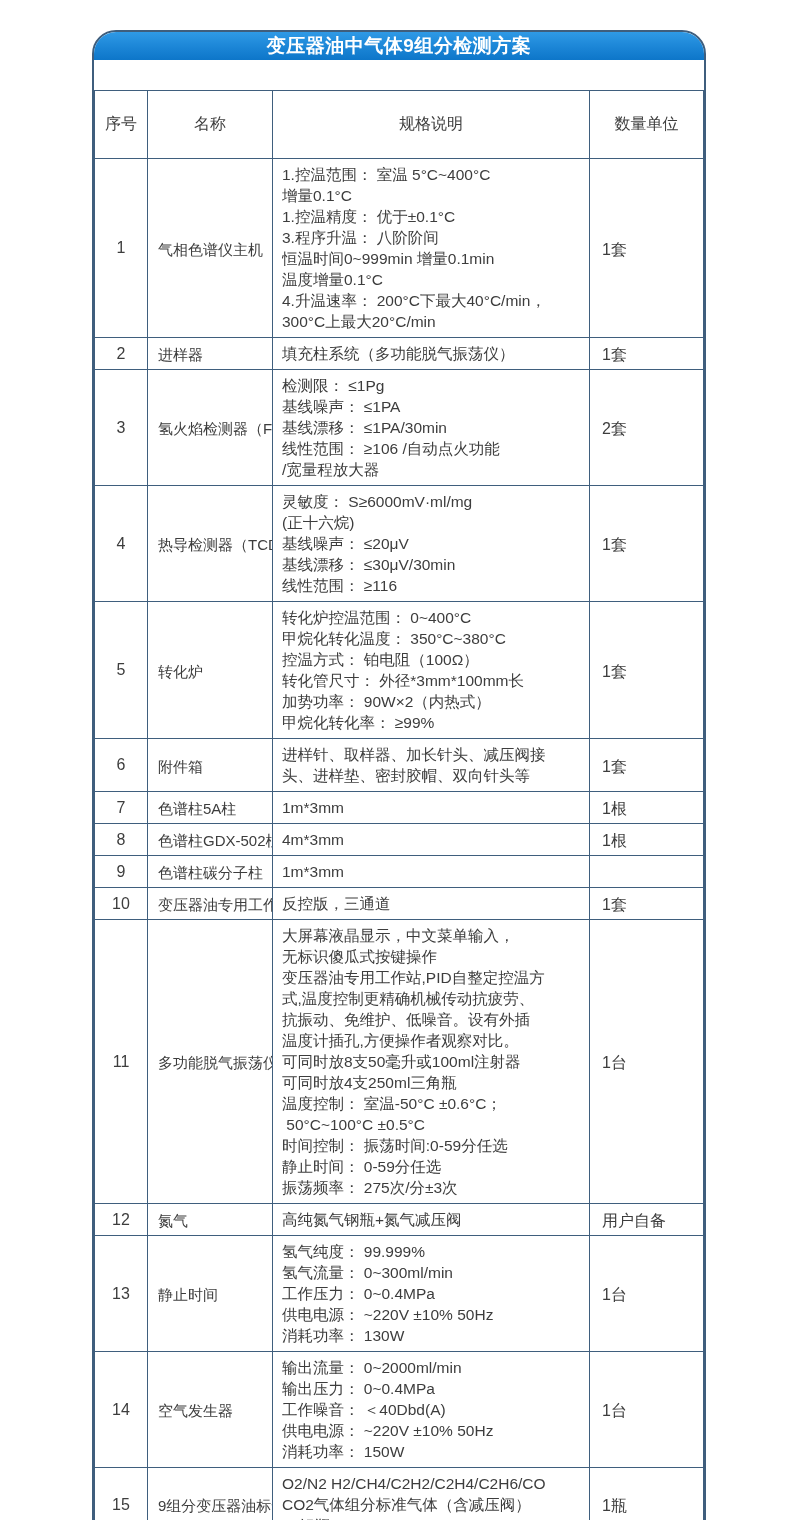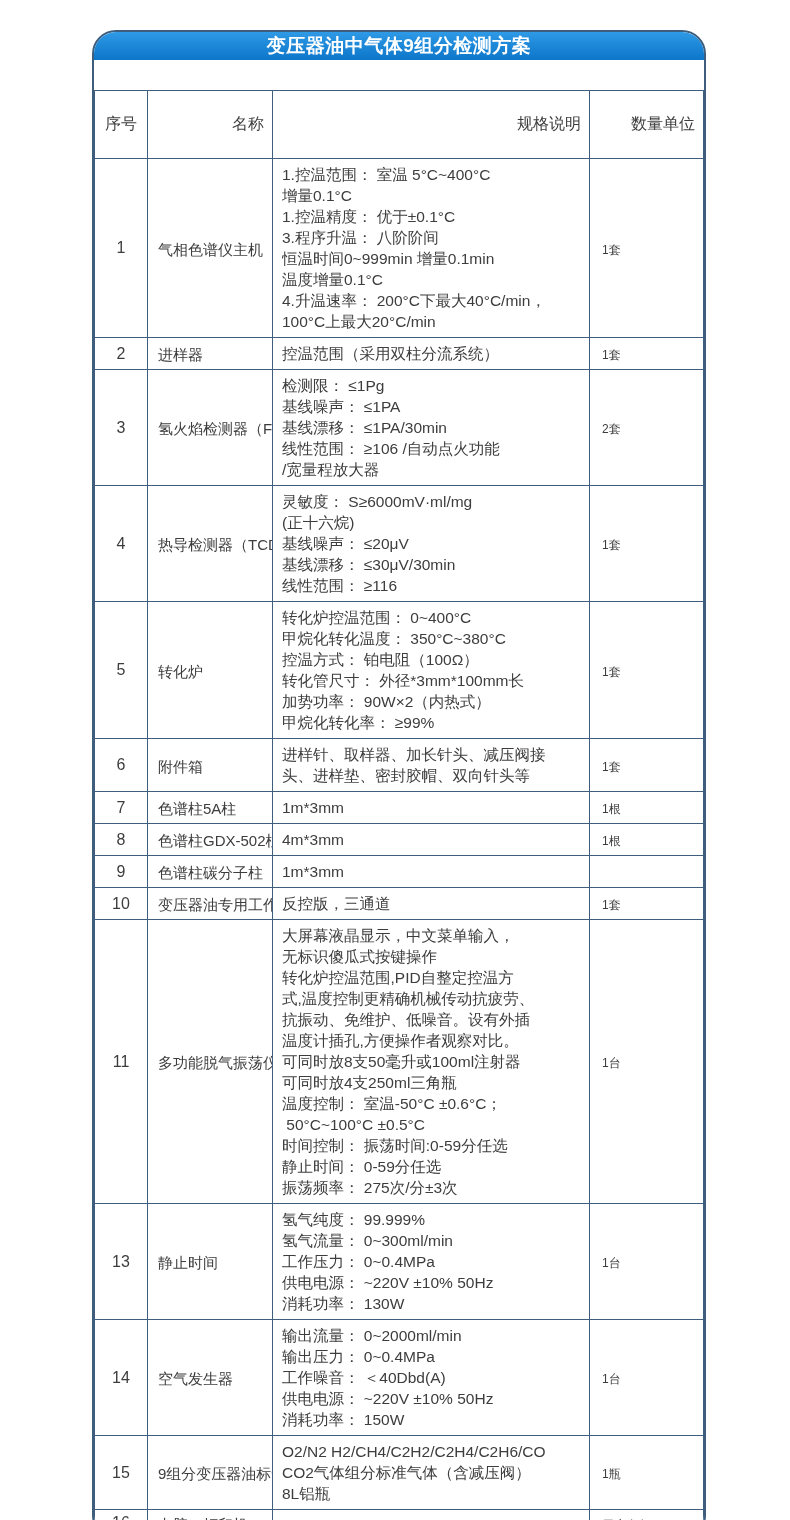--- a/index.html
+++ b/index.html
@@ -49,21 +49,21 @@
   .spec-table col.c-spec { width: 317px; }
   .spec-table th, .spec-table td {
     border: 1.5px solid #3f5e7d;
     color: #3d3d3d;
     vertical-align: middle;
     box-sizing: border-box;
   }
   .spec-table th {
     font-size: 16px;
     font-weight: 400;
-    text-align: right;
+    text-align: center;
     padding: 23px 8px;
     white-space: nowrap;
     overflow: hidden;
     height: 30px;
   }
   .spec-table th.h-no { text-align: center; padding: 5px 2px; }
   td.cell-no {
     text-align: center;
     font-size: 16px;
     padding: 4px 2px;
@@ -77,21 +77,21 @@
   td.cell-spec {
     font-size: 15.5px;
     padding: 5px 8px 5px 9px;
   }
   td.cell-spec .spec-line {
     line-height: 21px;
     white-space: nowrap;
     overflow: hidden;
   }
   td.cell-qty {
-    font-size: 12px;
+    font-size: 16px;
     padding: 4px 4px 0 12px;
     white-space: nowrap;
     overflow: hidden;
   }
 </style>
 </head>
 <body>
 
 <div class="page">
   <div class="card">
@@ -116,29 +116,29 @@
             <td class="cell-no">1</td>
             <td class="cell-name">气相色谱仪主机</td>
             <td class="cell-spec">
               <div class="spec-line">1.控温范围： 室温 5°C~400°C</div>
               <div class="spec-line">增量0.1°C</div>
               <div class="spec-line">1.控温精度： 优于±0.1°C</div>
               <div class="spec-line">3.程序升温： 八阶阶间</div>
               <div class="spec-line">恒温时间0~999min 增量0.1min</div>
               <div class="spec-line">温度增量0.1°C</div>
               <div class="spec-line">4.升温速率： 200°C下最大40°C/min，</div>
-              <div class="spec-line">100°C上最大20°C/min</div>
+              <div class="spec-line">300°C上最大20°C/min</div>
             </td>
             <td class="cell-qty">1套</td>
           </tr>
           <tr>
             <td class="cell-no">2</td>
             <td class="cell-name">进样器</td>
             <td class="cell-spec">
-              <div class="spec-line">控温范围（采用双柱分流系统）</div>
+              <div class="spec-line">填充柱系统（多功能脱气振荡仪）</div>
             </td>
             <td class="cell-qty">1套</td>
           </tr>
           <tr>
             <td class="cell-no">3</td>
             <td class="cell-name">氢火焰检测器（FID）</td>
             <td class="cell-spec">
               <div class="spec-line">检测限： ≤1Pg</div>
               <div class="spec-line">基线噪声： ≤1PA</div>
               <div class="spec-line">基线漂移： ≤1PA/30min</div>
@@ -212,35 +212,43 @@
               <div class="spec-line">反控版，三通道</div>
             </td>
             <td class="cell-qty">1套</td>
           </tr>
           <tr>
             <td class="cell-no">11</td>
             <td class="cell-name">多功能脱气振荡仪</td>
             <td class="cell-spec">
               <div class="spec-line">大屏幕液晶显示，中文菜单输入，</div>
               <div class="spec-line">无标识傻瓜式按键操作</div>
-              <div class="spec-line">转化炉控温范围,PID自整定控温方</div>
+              <div class="spec-line">变压器油专用工作站,PID自整定控温方</div>
               <div class="spec-line">式,温度控制更精确机械传动抗疲劳、</div>
               <div class="spec-line">抗振动、免维护、低噪音。设有外插</div>
               <div class="spec-line">温度计插孔,方便操作者观察对比。</div>
               <div class="spec-line">可同时放8支50毫升或100ml注射器</div>
               <div class="spec-line">可同时放4支250ml三角瓶</div>
               <div class="spec-line">温度控制： 室温-50°C ±0.6°C；</div>
               <div class="spec-line">&nbsp;50°C~100°C ±0.5°C</div>
               <div class="spec-line">时间控制： 振荡时间:0-59分任选</div>
               <div class="spec-line">静止时间： 0-59分任选</div>
               <div class="spec-line">振荡频率： 275次/分±3次</div>
             </td>
             <td class="cell-qty">1台</td>
           </tr>
           <tr>
+            <td class="cell-no">12</td>
+            <td class="cell-name">氮气</td>
+            <td class="cell-spec">
+              <div class="spec-line">高纯氮气钢瓶+氮气减压阀</div>
+            </td>
+            <td class="cell-qty">用户自备</td>
+          </tr>
+          <tr>
             <td class="cell-no">13</td>
             <td class="cell-name">静止时间</td>
             <td class="cell-spec">
               <div class="spec-line">氢气纯度： 99.999%</div>
               <div class="spec-line">氢气流量： 0~300ml/min</div>
               <div class="spec-line">工作压力： 0~0.4MPa</div>
               <div class="spec-line">供电电源： ~220V ±10% 50Hz</div>
               <div class="spec-line">消耗功率： 130W</div>
             </td>
             <td class="cell-qty">1台</td>

